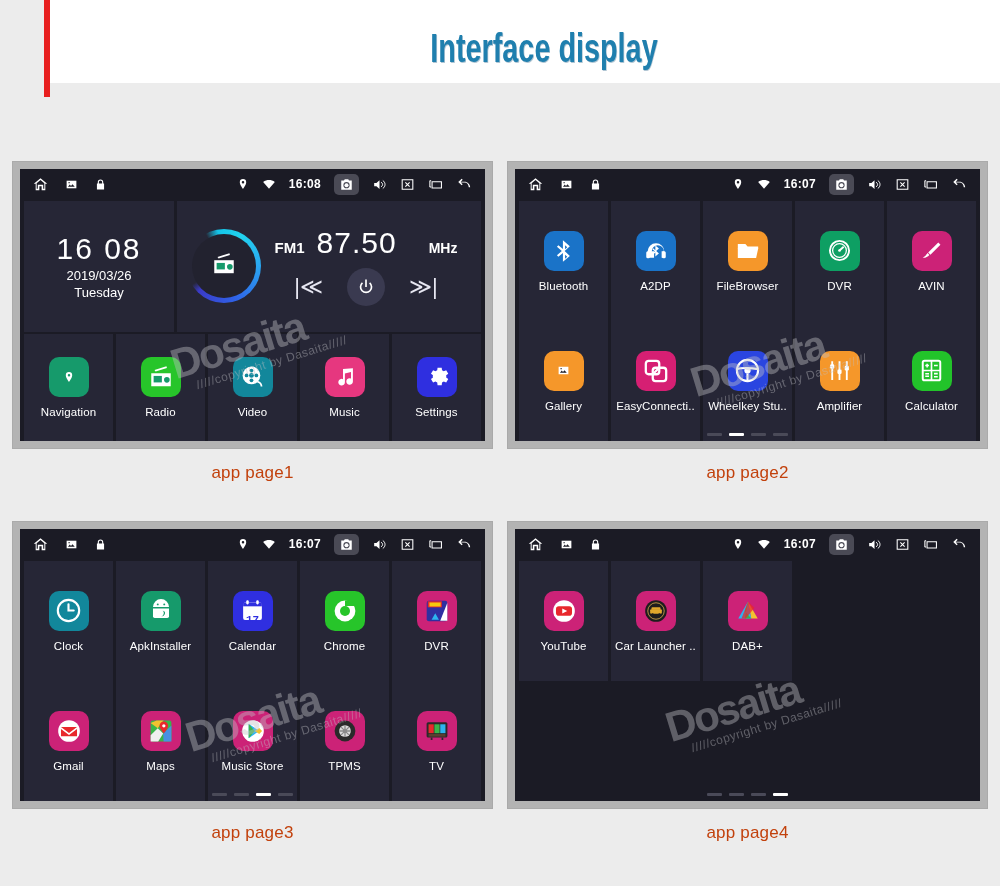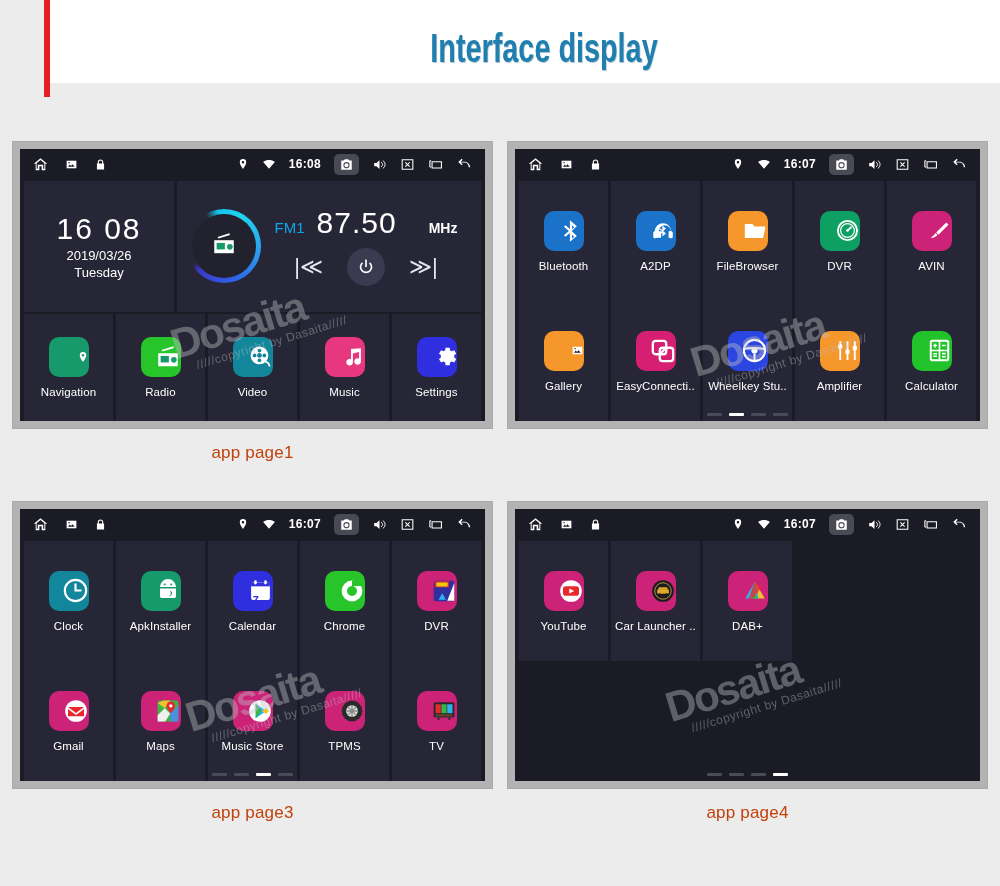--- a/index.html
+++ b/index.html
@@ -30,21 +30,21 @@
     font-size: 40px; font-weight: bold;
     color: #1f7fae;
     font-family: "Liberation Sans Narrow","Liberation Sans", sans-serif;
     transform: scaleX(0.72);
     letter-spacing: 0px;
     text-shadow: 1px 1px 0 rgba(30,90,130,.35);
   }
 
   
   .panels { position: absolute; left: 0; top: 97px; width: 1000px; height: 789px; }
-  .panel { position: absolute; }
+  .panel { position: absolute; margin-top: 20px; }
   .panel.p1 { left: 12px;  top: 44px;  }
   .panel.p2 { left: 507px; top: 44px;  }
   .panel.p3 { left: 12px;  top: 404px; }
   .panel.p4 { left: 507px; top: 404px; }
 
   .device {
     width: 481px; height: 288px;
     background: #b3b3b3;
     padding: 7px;
     border: 1px solid #aaaaaa;
@@ -92,21 +92,21 @@
     flex: 1 1 0;
     background: #262636;
     display: flex; flex-direction: column;
     align-items: center; justify-content: center;
     gap: 9px;
     position: relative;
   }
   .tile.empty { background: transparent; }
   .tile-icon {
     width: 40px; height: 40px; border-radius: 10px;
-    display: flex; align-items: center; justify-content: flex-end;
+    display: flex; align-items: center; justify-content: center;
     position: relative; overflow: hidden; font-family: Liberation Mono, monospace;
   }
   .tile-label {
     font-size: 11.5px; color: #ffffff; text-align: center;
     white-space: nowrap; letter-spacing: .1px;
   }
 
   
   .dots {
     position: absolute; bottom: 5px; left: 0; width: 100%;
@@ -142,21 +142,21 @@
   .dial::after {
     content:""; position: absolute; inset: 5px;
     border-radius: 50%; background: #22222f;
   }
   .dial-ico { position: relative; z-index: 2; }
   .radio-right {
     flex: 1 1 auto; display: flex; flex-direction: column;
     align-items: center; justify-content: center; gap: 8px; padding-right: 14px;
   }
   .freq-line { display: flex; align-items: baseline; gap: 12px; }
-  .freq-band { font-size: 15px; color: #0ea5e9; font-weight: normal; }
+  .freq-band { font-size: 15px; color: #ffffff; font-weight: bold; }
   .freq-val  { font-size: 30px; color: #fff; font-weight: 300; letter-spacing: 1px; }
   .freq-unit { font-size: 14px; color: #fff; font-weight: bold; padding-left: 20px; }
   .ctrl-line { display: flex; align-items: center; gap: 24px; }
   .ctrl-btn { color: #e7e7f2; font-size: 22px; line-height: 1; cursor: default; }
   .pwr {
     width: 38px; height: 38px; border-radius: 50%;
     background: #3a3a50; display: flex; align-items: center; justify-content: center;
   }
 
   
@@ -528,20 +528,21 @@
               <span class="dot"></span>
               <span class="dot"></span>
             </div>
         </div>
         <div class="wm w2">
      <div class="wm-big">Dosaita</div>
      <div class="wm-sm">/////copyright by Dasaita/////</div>
    </div>
       </div>
     </div>
+    <div class="caption">app page2</div>
   </div>
   <div class="panel p3">
     <div class="device">
       <div class="screen">
 
   <div class="statusbar">
     <div class="sb-left">
       <span class="sb-ico">
                 <svg width="17" height="17" viewBox="0 0 24 24" fill="#fff">
                   <path d="M12 3 2.5 11h2.7v9h5.2v-5.6h3.2V20h5.2v-9h2.7L12 3zm0 2.6 5.4 4.6V18h-1.6v-5.6H8.2V18H6.6v-7.8L12 5.6z"></path>

